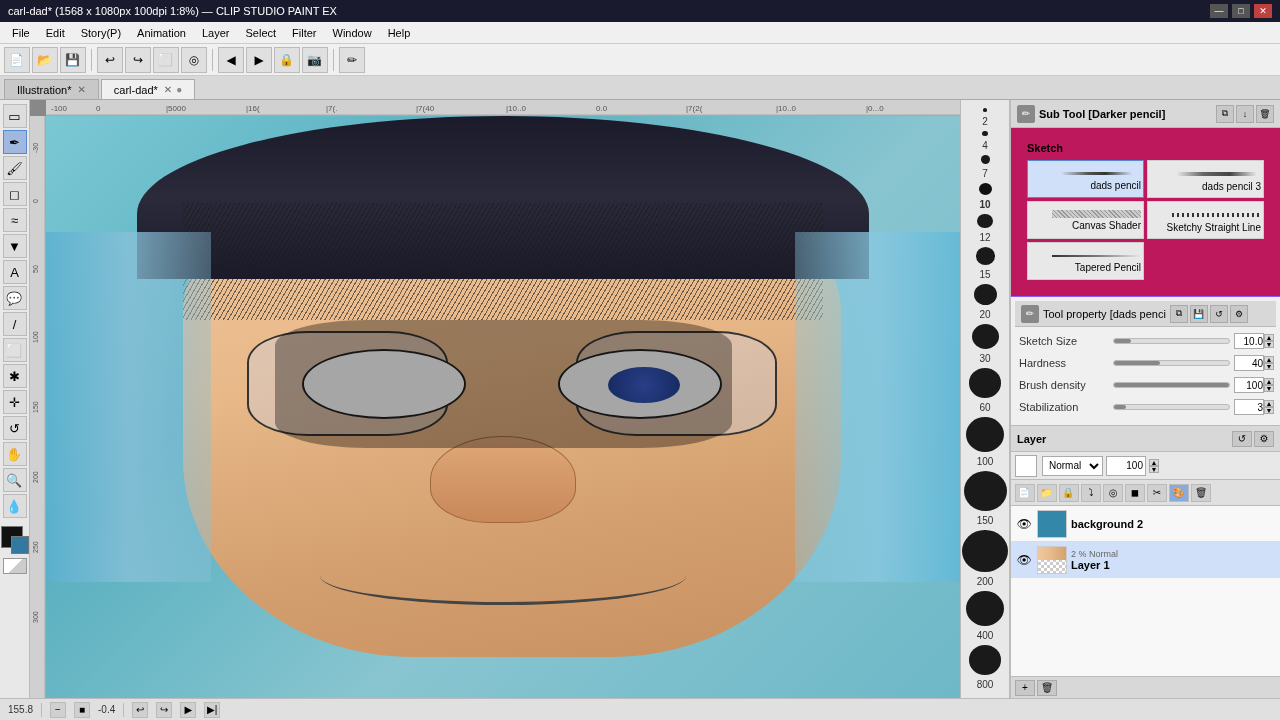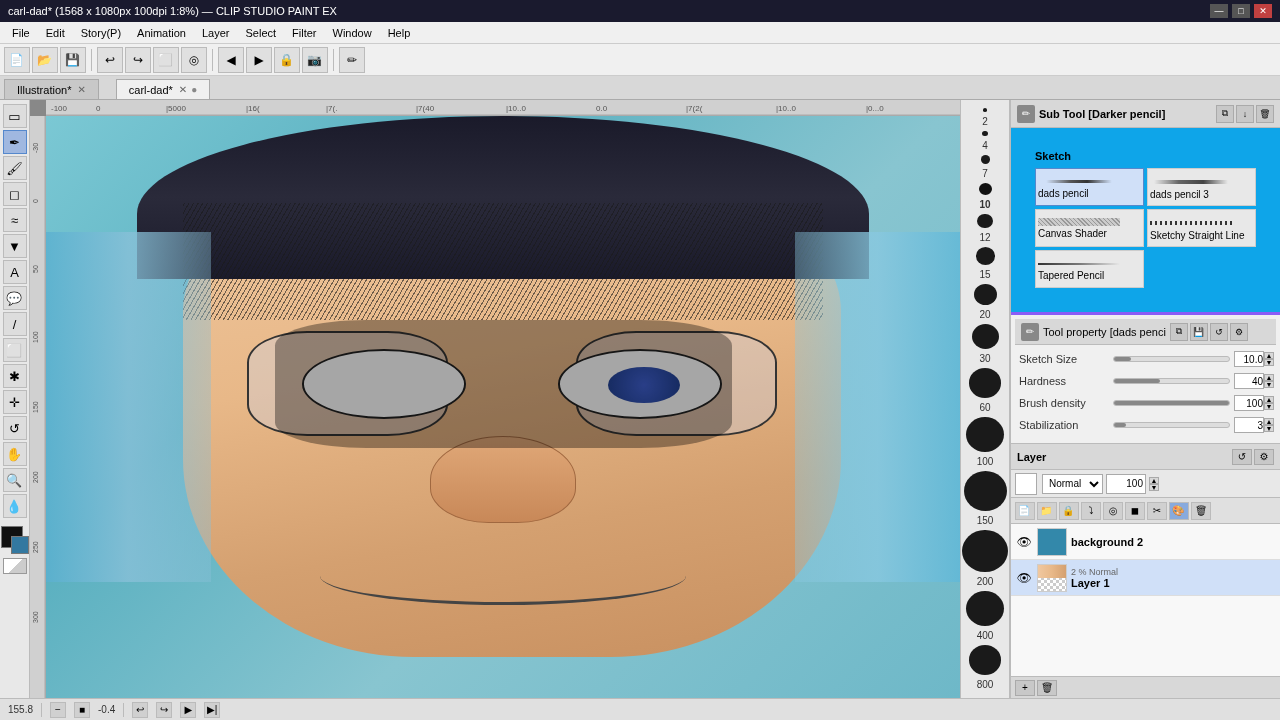--- a/index.html
+++ b/index.html
@@ -31,21 +31,21 @@
     }
     .tb-btn { width: 26px; height: 26px; background: #e0e0e0; border: 1px solid #bbb; cursor: pointer; display: flex; align-items: center; justify-content: center; font-size: 12px; }
     .tb-sep { width: 1px; height: 22px; background: #bbb; margin: 0 3px; }
 
     
     #tabbar {
       width: 100%; height: 24px; background: #d8d8d8;
       display: flex; align-items: flex-end; border-bottom: 1px solid #aaa;
       padding: 0 4px;
     }
-    .tab { height: 20px; padding: 0 12px; background: #c8c8c8; border: 1px solid #aaa; border-bottom: none; cursor: pointer; font-size: 11px; display: flex; align-items: center; margin-right: 17px; }
+    .tab { height: 20px; padding: 0 12px; background: #c8c8c8; border: 1px solid #aaa; border-bottom: none; cursor: pointer; font-size: 11px; display: flex; align-items: center; margin-right: 2px; }
     .tab.active { background: #f0f0f0; }
     .tab .close-x { margin-left: 6px; font-size: 10px; color: #666; }
 
     
     #main-layout {
       display: flex; width: 100%; height: calc(720px - 22px - 22px - 32px - 24px - 22px);
     }
 
     
     #left-toolbox {
@@ -166,29 +166,29 @@
       height: 28px; background: #d8d8d8; border-bottom: 1px solid #bbb;
       display: flex; align-items: center; padding: 0 6px; gap: 4px;
     }
     .subtool-icon { width: 18px; height: 18px; background: #888; border-radius: 2px; display: flex; align-items: center; justify-content: center; color: white; font-size: 10px; }
     .subtool-title { font-size: 11px; font-weight: bold; flex: 1; }
     .panel-icons { display: flex; gap: 2px; }
     .panel-icon-btn { width: 18px; height: 18px; background: #c8c8c8; border: 1px solid #aaa; cursor: pointer; display: flex; align-items: center; justify-content: center; font-size: 9px; }
 
     
     #sketch-section {
-      padding: 20px; border-bottom: 3px solid #8b5cf6; background: #0ea5e9;
+      padding: 12px; border-bottom: 1px solid #8b5cf6; background: #be185d;
     }
     #sketch-label { font-size: 11px; font-weight: bold; padding: 2px 4px; }
     #brush-grid {
       display: grid; grid-template-columns: 1fr 1fr; gap: 3px; padding: 4px;
     }
     .brush-item {
       height: 38px; background: #e8e8e8; border: 1px solid #ccc; cursor: pointer;
-      display: flex; flex-direction: column; align-items: flex-start; justify-content: center;
+      display: flex; flex-direction: column; align-items: flex-end; justify-content: center;
       font-size: 10px; padding: 2px;
     }
     .brush-item.active { border-color: #5588cc; background: #d0e0f8; }
     .brush-preview { width: 80%; height: 14px; margin-bottom: 2px; }
     .brush-preview.pencil { background: linear-gradient(90deg, transparent 10%, #555 40%, #333 60%, transparent 90%); height: 3px; margin: 5px 0; }
     .brush-preview.pencil3 { background: linear-gradient(90deg, transparent 5%, #666 35%, #444 65%, transparent 95%); height: 4px; margin: 5px 0; }
     .brush-preview.canvas { background: repeating-linear-gradient(45deg, #999 0px, #999 1px, #ccc 1px, #ccc 3px); height: 8px; }
     .brush-preview.pencil4 { background: linear-gradient(90deg, transparent 0%, #888 30%, #555 70%, transparent 100%); height: 5px; margin: 5px 0; }
     .brush-preview.tapered { background: linear-gradient(90deg, #333 0%, #777 50%, transparent 100%); height: 2px; margin: 5px 0; }
     .brush-preview.sketchy { background: repeating-linear-gradient(90deg, #333 0px, #333 2px, transparent 2px, transparent 5px); height: 4px; margin: 5px 0; }

